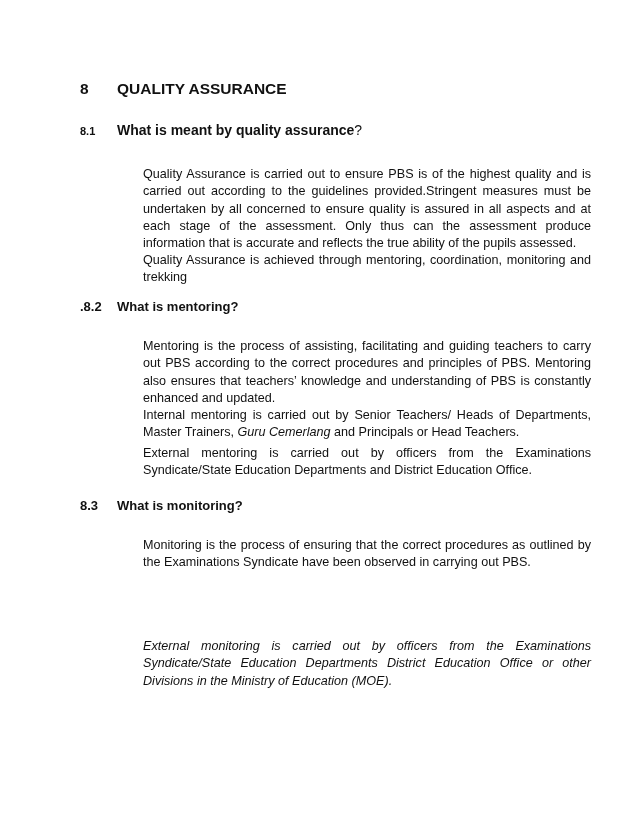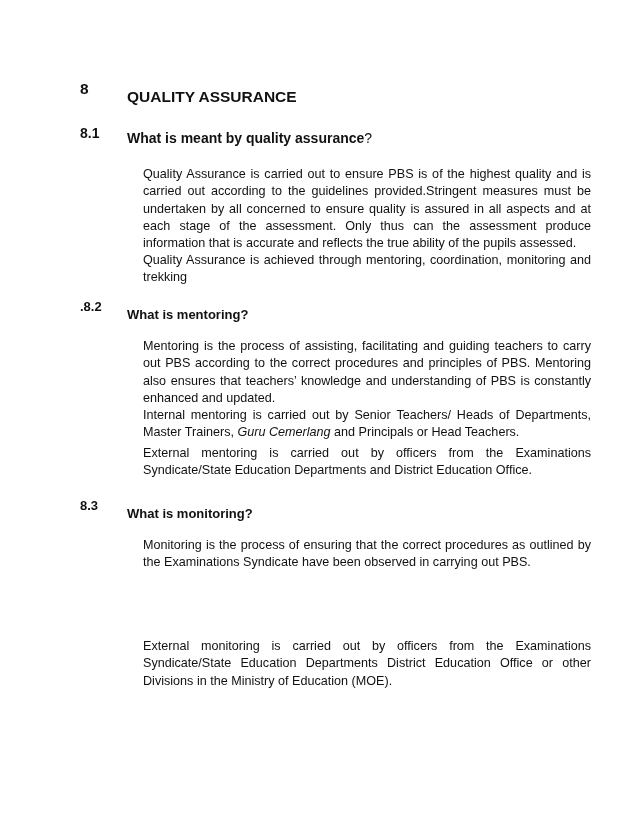--- a/index.html
+++ b/index.html
@@ -28,35 +28,34 @@
       width: 500px;
       font-weight: bold;
       white-space: nowrap;
     }
     .heading-num {
       position: absolute;
       left: 0;
     }
     .heading-text {
       position: absolute;
-      left: 47px;
-      margin-top: 8px;
+      left: 37px;
     }
     .chapter {
       top: 80px;
       font-size: 15.5px;
     }
     .sub {
       font-size: 13px;
     }
     .sub-large .heading-text {
       font-size: 14px;
     }
     .sub-large .heading-num {
-      font-size: 14px;
+      font-size: 11px;
       top: 3px;
     }
     .sub-large .heading-text .plain {
       font-weight: normal;
     }
     .para {
       position: absolute;
       left: 127px;
       width: 448px;
       font-size: 12.6px;
@@ -91,15 +90,15 @@
   </div>
   <p class="para" style="top:322px;">Mentoring is the process of assisting, facilitating and guiding teachers to carry out PBS according to the correct procedures and principles of PBS. Mentoring also ensures that teachers’ knowledge and understanding of PBS is constantly enhanced and updated.</p>
   <p class="para" style="top:391px;"><span>Internal mentoring is carried out by Senior Teachers/ Heads of Departments, Master Trainers, </span><em>Guru Cemerlang</em><span> and Principals or Head Teachers.</span></p>
   <p class="para" style="top:429px;">External mentoring is carried out by officers from the Examinations Syndicate/State Education Departments and District Education Office.</p>
 
   <div class="heading-row sub" style="top:498px;">
     <span class="heading-num">8.3</span>
     <span class="heading-text">What is monitoring?</span>
   </div>
   <p class="para" style="top:521px;">Monitoring is the process of ensuring that the correct procedures as outlined by the Examinations Syndicate have been observed in carrying out PBS.</p>
-  <p class="para" style="top:622px;">External monitoring is carried out by officers from the Examinations Syndicate/State Education Departments District Education Office or other Divisions in the Ministry of Education (MOE).</p>
+  <p class="para" style="top:622px;font-style:italic;">External monitoring is carried out by officers from the Examinations Syndicate/State Education Departments District Education Office or other Divisions in the Ministry of Education (MOE).</p>
 
 </div>
 
 </body></html>

